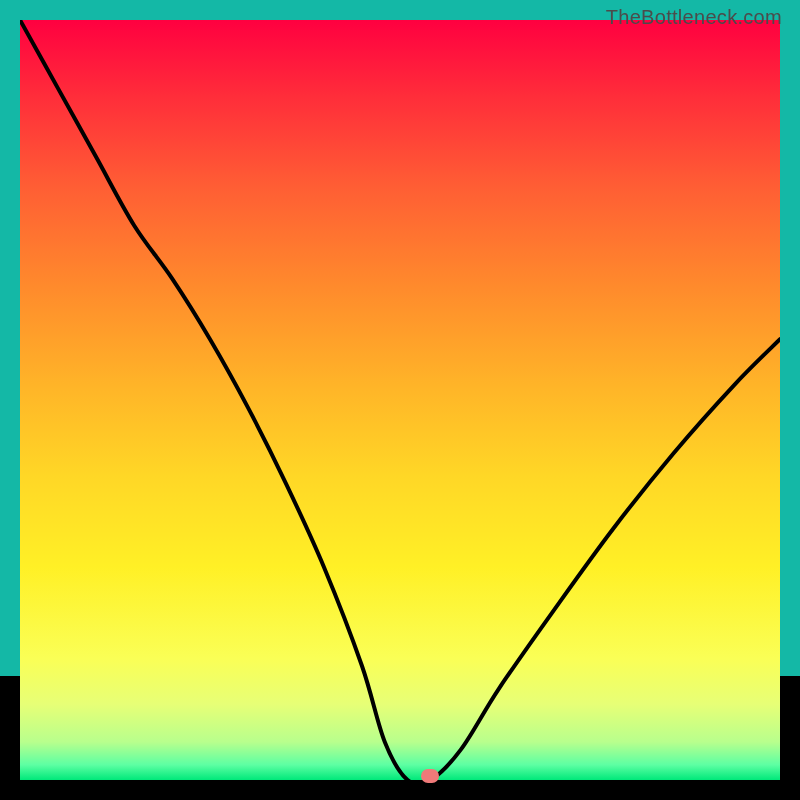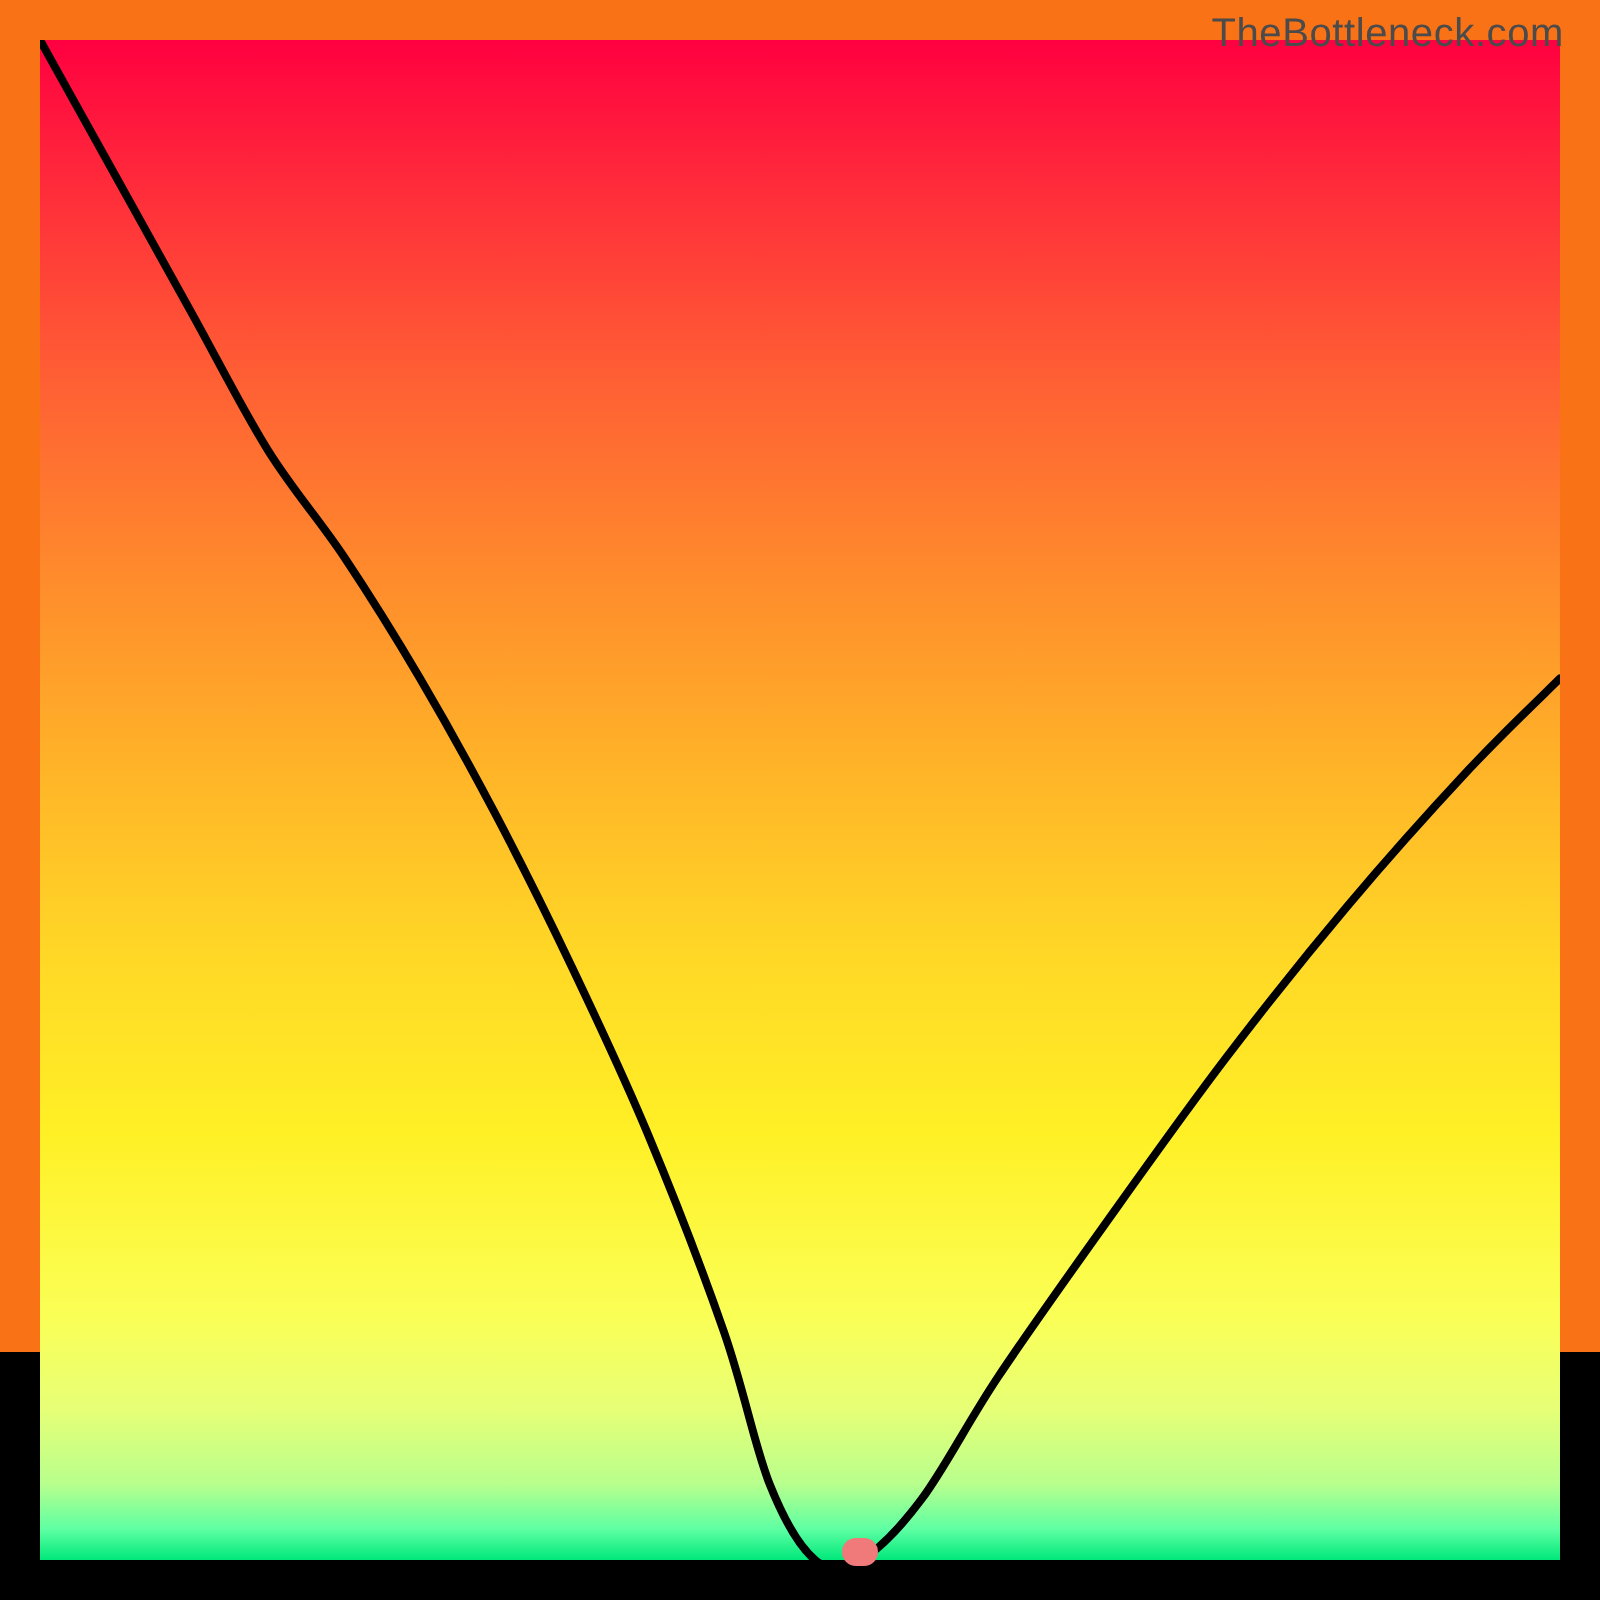--- a/index.html
+++ b/index.html
@@ -8,21 +8,21 @@
     width: 800px;
     height: 800px;
     background: #000;
     font-family: Arial, Helvetica, sans-serif;
     overflow: hidden;
   }
   .container {
     position: relative;
     width: 800px;
     height: 676px;
-    background: #f97316;
+    background: #14b8a6;
   }
   .watermark {
     position: absolute;
     top: 6px;
     right: 18px;
     color: #4b4b4b;
     font-size: 20px;
     font-weight: 500;
     letter-spacing: 0.3px;
     z-index: 4;

